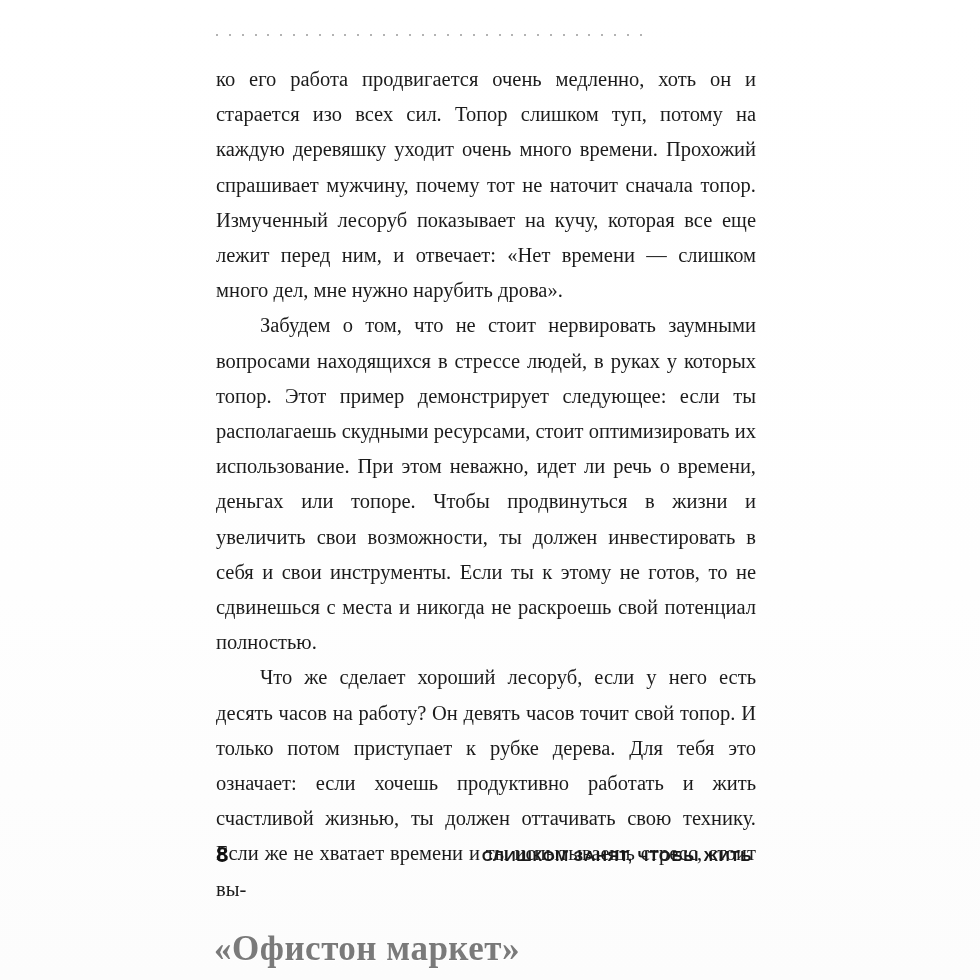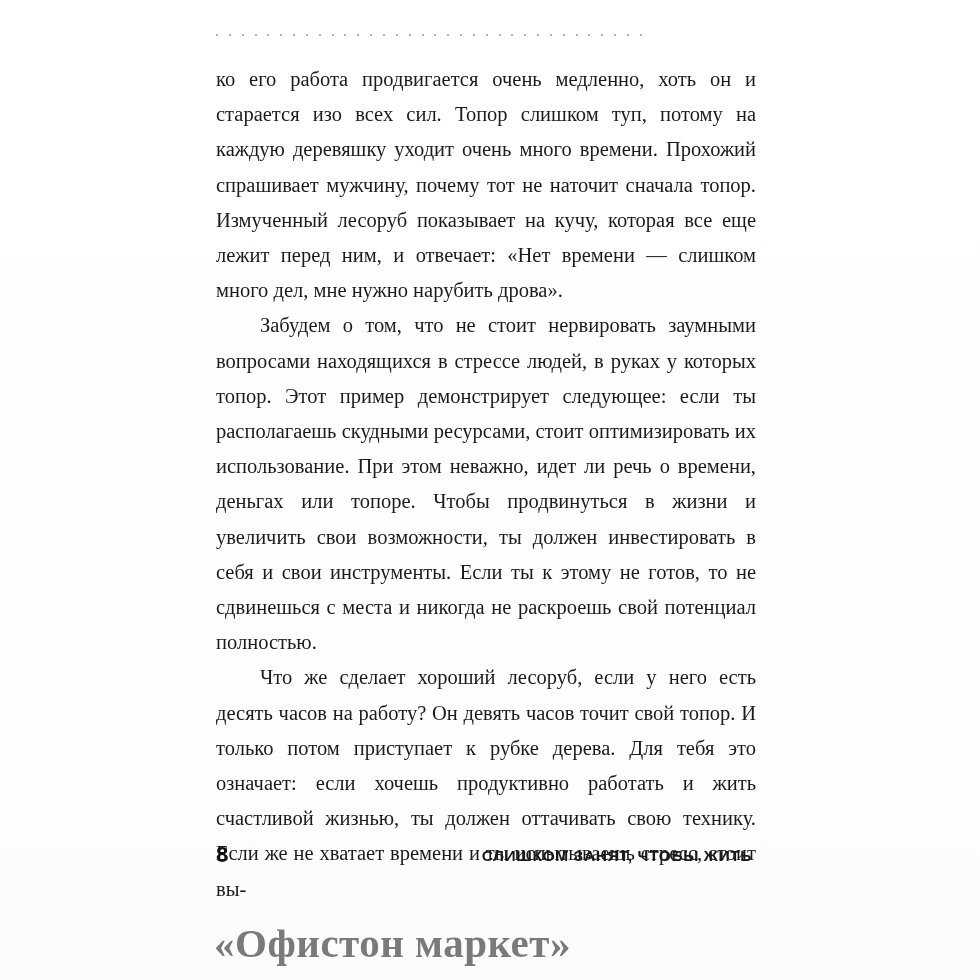--- a/index.html
+++ b/index.html
@@ -103,26 +103,26 @@
     letter-spacing: 0.6px;
     color: #1a1a1a;
     text-transform: uppercase;
     white-space: nowrap;
   }
 
   
   .watermark {
     position: absolute;
     left: 214px;
-    bottom: 8px;
+    bottom: 2px;
     width: 560px;
     height: 58px;
     font-family: "Liberation Serif", serif;
     font-weight: bold;
-    font-size: 41px;
+    font-size: 35px;
     letter-spacing: 0.5px;
     color: rgba(40, 40, 40, 0.62);
     text-shadow: 0 1px 0 rgba(255,255,255,0.85);
     white-space: nowrap;
     pointer-events: none;
     line-height: 58px;
   }
 </style>
 </head>
 <body>

